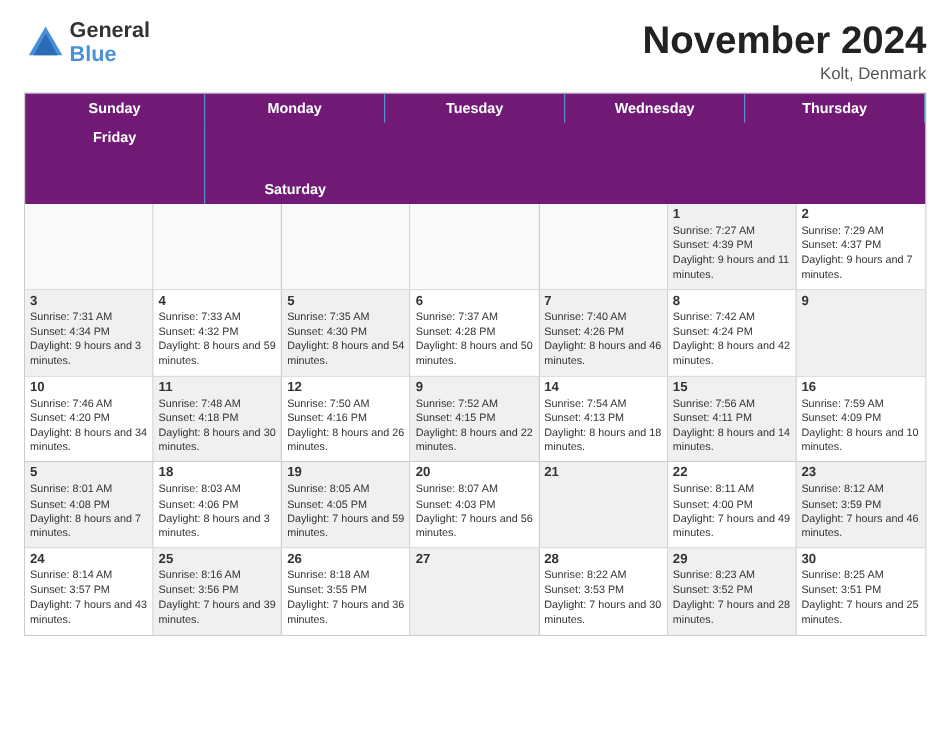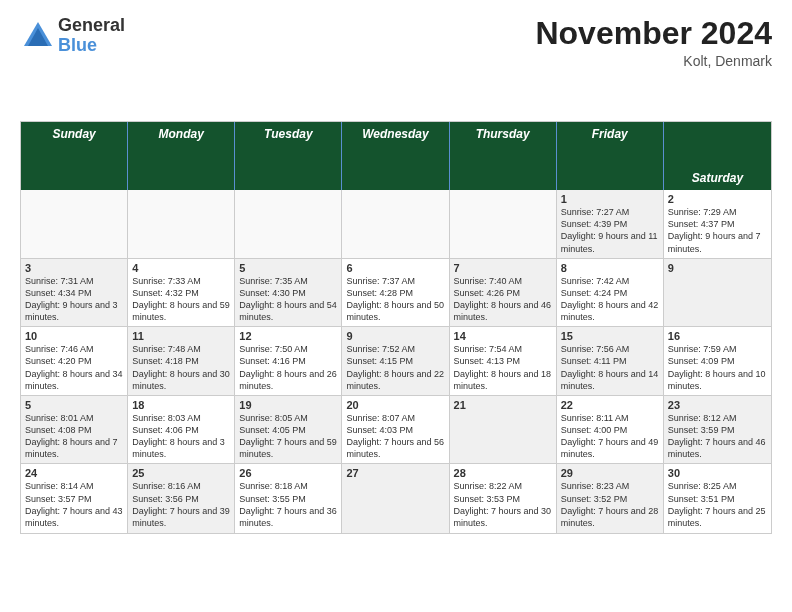--- a/index.html
+++ b/index.html
@@ -9,21 +9,20 @@
       width: 792px;
       height: 612px;
       overflow: hidden;
     }
     .page {
       width: 792px;
       height: 540px;
       padding: 16px 20px 10px 20px;
       display: flex;
       flex-direction: column;
-      gap: 44px;
     }
     .header {
       display: flex;
       align-items: flex-start;
       justify-content: space-between;
       margin-bottom: 8px;
     }
     .logo {
       display: flex;
       align-items: center;
@@ -64,23 +63,22 @@
       margin-top: 2px;
     }
     .calendar {
       flex: 1;
       display: flex;
       flex-direction: column;
       border: 1px solid #ccc;
     }
     .cal-header {
       display: grid;
-      grid-template-columns: repeat(7, 1fr);
-      background: #14532d;
-      font-style: italic;
+      grid-template-columns: repeat(5, 1fr);
+      background: #701a75;
     }
     .cal-header-cell {
       color: #fff;
       font-size: 12px;
       font-weight: bold;
       padding: 5px 4px;
       text-align: center;
       border-right: 1px solid #5a8fd1;
     }
     .cal-header-cell:last-child { border-right: none; margin-top: 44px; }

